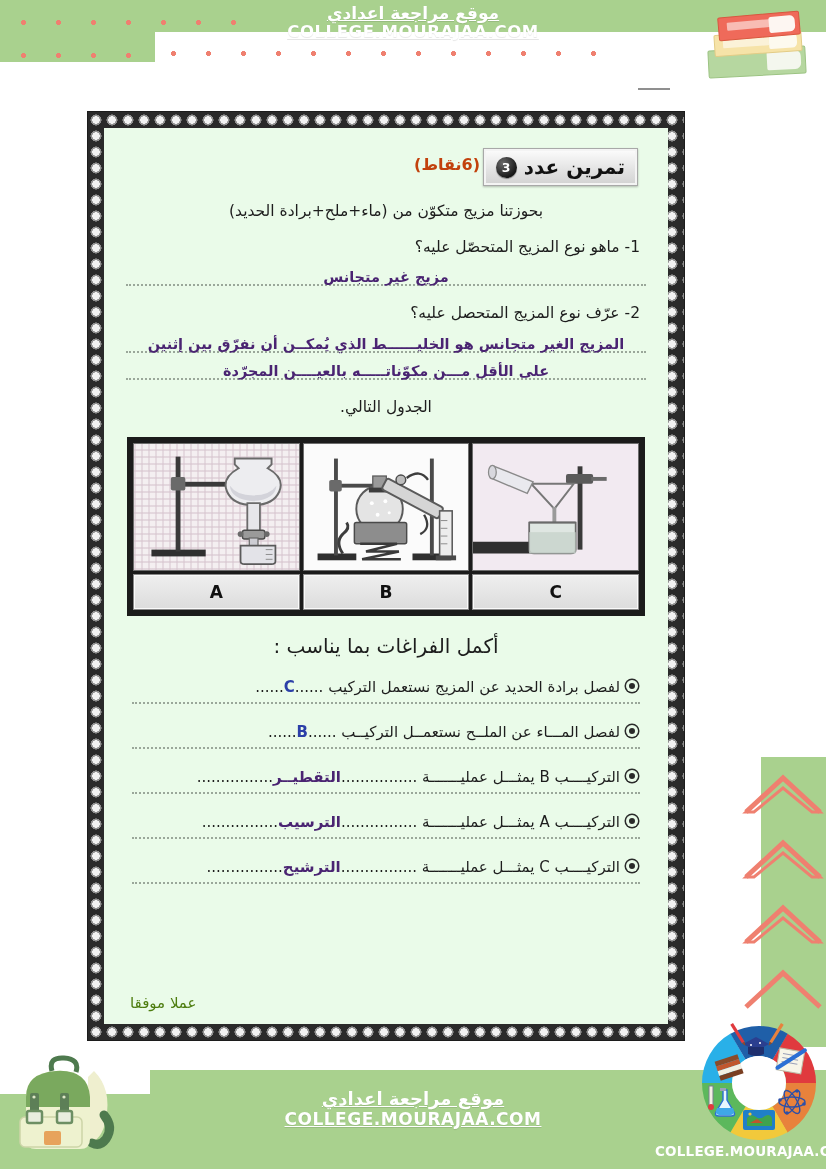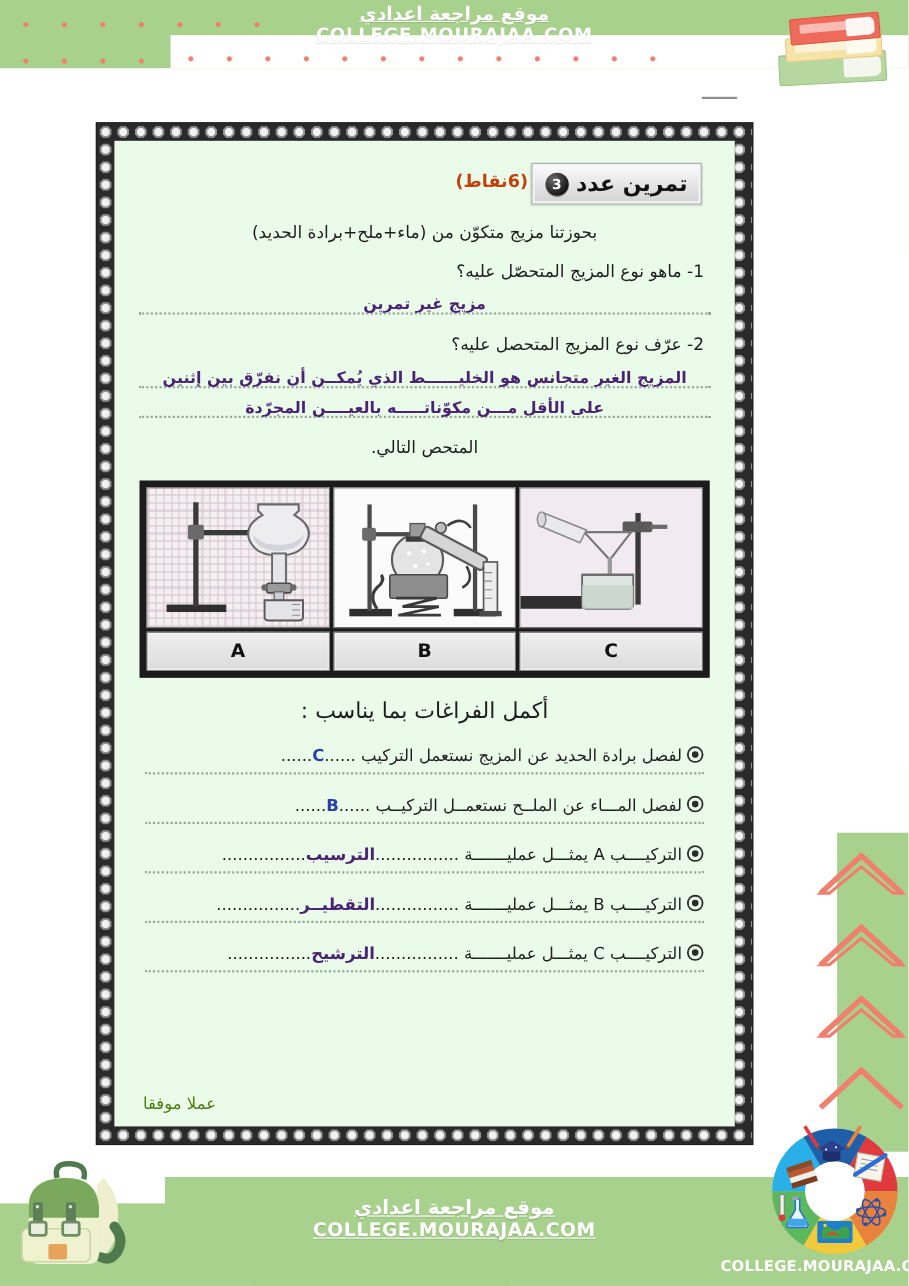--- a/index.html
+++ b/index.html
@@ -271,35 +271,35 @@
         </div>
         <div class="ex-points">(6نقاط)</div>
       </div>
 
       <div class="intro">بحوزتنا مزيج متكوّن من (ماء+ملح+برادة الحديد)</div>
 
       <div class="q">
         <span class="qtext">1- ماهو نوع المزيج المتحصّل عليه؟</span>
       </div>
       <div class="ansline">
-        <span class="hand c">مزيج غير تمرين</span>
+        <span class="hand c">مزيج غير متجانس</span>
       </div>
 
       <div class="q">
         <span class="qtext">2- عرّف نوع المزيج المتحصل عليه؟</span>
       </div>
       <div class="ansline">
         <span class="hand c">المزيج الغير متجانس هو الخليــــــط الذي يُمكــن أن نفرّق بين إثنين</span>
       </div>
       <div class="ansline">
         <span class="hand c">على الأقل مـــن مكوّناتـــــه بالعيــــن المجرّدة</span>
       </div>
 
       <div class="q">
-        <span class="tail">المتحص  التالي.</span>
+        <span class="tail">الجدول  التالي.</span>
       </div>
 
       <div class="tablewrap">
         <div class="apptable">
           <div class="approw">
 
             <div class="appcell c1">
               <svg viewBox="0 0 170 128" preserveAspectRatio="xMidYMid meet">
                 <rect x="28" y="100" width="100" height="12" fill="#2f2f2f" transform="skewX(-20)"></rect>
                 <rect x="108" y="22" width="5" height="86" fill="#3a3a3a"></rect>
@@ -397,30 +397,30 @@
           <span class="bullet"></span>
           <span class="ftext">
             <span>لفصل المـــاء عن الملــح نستعمــل التركيــب</span>
             <span>......</span><span class="blue">B</span><span>......</span>
           </span>
         </div>
 
         <div class="fillrow">
           <span class="bullet"></span>
           <span class="ftext">
-            <span>التركيــــب A يمثـــل عمليـــــــة</span>
-            <span>................</span><span class="ansp">الترسيب</span><span>................</span>
+            <span>التركيــــب B يمثـــل عمليـــــــة</span>
+            <span>................</span><span class="ansp">التقطيــر</span><span>................</span>
           </span>
         </div>
 
         <div class="fillrow">
           <span class="bullet"></span>
           <span class="ftext">
-            <span>التركيــــب B يمثـــل عمليـــــــة</span>
-            <span>................</span><span class="ansp">التقطيــر</span><span>................</span>
+            <span>التركيــــب A يمثـــل عمليـــــــة</span>
+            <span>................</span><span class="ansp">الترسيب</span><span>................</span>
           </span>
         </div>
 
         <div class="fillrow">
           <span class="bullet"></span>
           <span class="ftext">
             <span>التركيــــب C يمثـــل عمليـــــــة</span>
             <span>................</span><span class="ansp">الترشيح</span><span>................</span>
           </span>
         </div>

